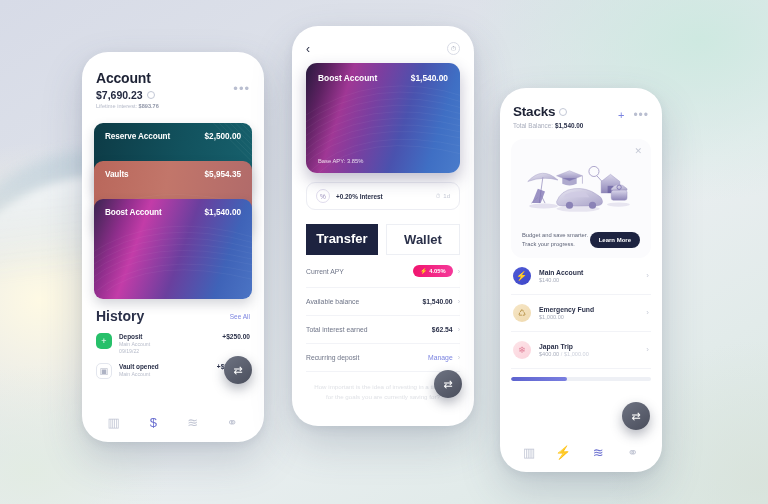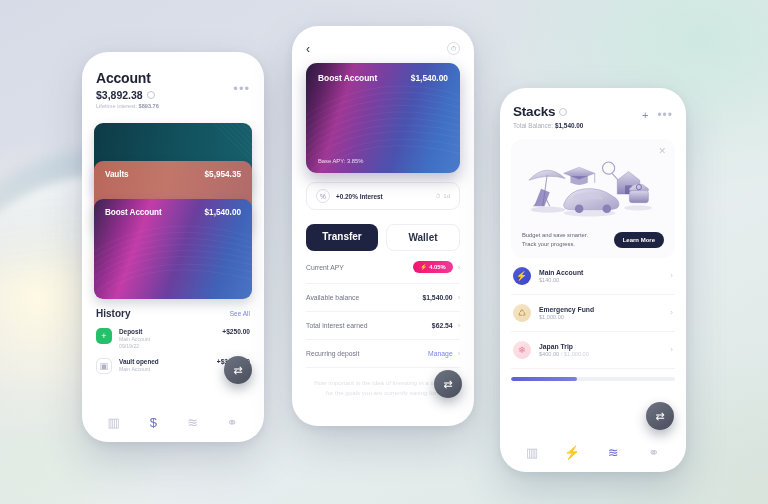--- a/index.html
+++ b/index.html
@@ -35,21 +35,21 @@
   
   .phone {
     position:absolute;
     background:#fff;
     border-radius:26px;
     overflow:hidden;
     box-shadow:0 18px 40px rgba(70,80,110,.22), 0 3px 10px rgba(70,80,110,.10);
   }
   #phone1 { left:82px; top:52px; width:182px; height:390px; }
   #phone2 { left:292px; top:26px; width:182px; height:400px; }
-  #phone3 { left:500px; top:88px; width:186px; height:384px; }
+  #phone3 { left:500px; top:88px; width:162px; height:384px; }
 
   .sheet { position:absolute; inset:0; display:flex; flex-direction:column; }
 
   
   .p1-head { padding:18px 14px 6px; }
   .p1-title { font-size:14px; font-weight:bold; color:#1d2235; letter-spacing:-.2px; }
   .p1-dots { position:absolute; right:14px; top:34px; color:#b9bed0; font-size:13px; letter-spacing:1px; line-height:6px; }
   .p1-amt-row { display:flex; align-items:center; gap:4px; margin-top:3px; }
   .p1-amt { font-size:10.5px; font-weight:bold; color:#242a41; }
   .p1-info { width:8px; height:8px; border:1px solid #c3c8d6; border-radius:50%; display:inline-block; }
@@ -66,21 +66,21 @@
   .card .row { display:flex; justify-content:space-between; padding:9px 11px 0; position:relative; z-index:3; }
   .card .nm { font-size:8.2px; font-weight:bold; letter-spacing:-.1px; }
   .card .vl { font-size:8.2px; font-weight:bold; }
   .c1 { top:0; background:linear-gradient(100deg,#0d3b46 0%,#12525e 55%,#17616d 100%); z-index:1; }
   .c2 { top:38px; background:linear-gradient(100deg,#b9675b 0%,#c2766a 45%,#b06a6a 100%); z-index:2; }
   .c3 { top:76px; height:100px; background:linear-gradient(110deg,#3a2550 0%,#8f2e8c 18%,#c33ca8 30%,#6a3f9e 55%,#3f63b8 80%,#4b74c4 100%); z-index:3; }
   .wave { position:absolute; inset:0; z-index:2; opacity:.35; }
 
   .hist { margin:10px 14px 0; }
   .hist-top { display:flex; justify-content:space-between; align-items:center; }
-  .hist-t { font-size:10px; font-weight:bold; color:#2a3049; }
+  .hist-t { font-size:14px; font-weight:bold; color:#2a3049; }
   .hist-a { font-size:6.5px; color:#7b84e0; }
   .hrow { display:flex; align-items:flex-start; gap:7px; margin-top:9px; position:relative; }
   .hicon { width:16px; height:16px; border-radius:5px; display:flex; align-items:center; justify-content:center; font-size:9px; color:#fff; flex:none; }
   .hicon.green { background:#27c06a; }
   .hicon.grey { background:#fff; border:1px solid #e3e6ee; color:#aeb3c4; }
   .hmeta { flex:1; }
   .hname { font-size:6.4px; color:#2b314a; font-weight:bold; }
   .hsub { font-size:5.2px; color:#b7bcca; margin-top:1px; }
   .hamt { font-size:6.6px; font-weight:bold; color:#2b314a; }
 
@@ -112,21 +112,21 @@
   .bc-nm { font-size:8.4px; font-weight:bold; }
   .bc-vl { font-size:8.4px; font-weight:bold; }
   .bc-apy { position:absolute; left:12px; bottom:9px; z-index:3; font-size:5.8px; color:rgba(255,255,255,.82); }
   .int-row { margin:9px 14px 0; display:flex; align-items:center; gap:6px;
     border:1px solid #ecedf3; border-radius:9px; padding:6px 9px; background:#fff; }
   .int-ic { width:14px; height:14px; border-radius:50%; border:1px solid #e0dced; display:flex; align-items:center; justify-content:center; font-size:6.5px; color:#9a8fbd; }
   .int-tx { font-size:6.4px; font-weight:bold; color:#2b314a; flex:1; }
   .int-rt { font-size:6px; color:#c3c7d4; display:flex; gap:3px; align-items:center; }
 
   .segs { display:flex; gap:8px; margin:14px 14px 0; }
-  .seg { flex:1; text-align:center; padding:7px 0; border-radius:8px; font-size:10px; font-weight:bold; }
+  .seg { flex:1; text-align:center; padding:7px 0; border-radius:0; font-size:13px; font-weight:bold; }
   .seg.on { background:#1d2340; color:#fff; }
   .seg.off { background:#fff; color:#2b314a; border:1px solid #edeff4; }
 
   .lrow { display:flex; align-items:center; justify-content:space-between; margin:0 14px; padding:10px 0; border-bottom:1px solid #f2f3f7; }
   .lrow:last-of-type { border-bottom:none; }
   .lk { font-size:6.8px; color:#6f7588; }
   .lv { font-size:6.8px; color:#2b314a; font-weight:bold; display:flex; align-items:center; gap:5px; }
   .lv .chev { color:#c8ccd8; font-size:7px; font-weight:normal; }
   .badge { background:linear-gradient(95deg,#f0146e,#f5399a); color:#fff; font-size:5.8px; font-weight:bold; padding:3px 7px; border-radius:20px; display:flex; align-items:center; gap:2px; }
   .mng { color:#7b84e0; font-weight:normal; }
@@ -175,21 +175,21 @@
   <div class="swoosh"></div>
   <div class="swoosh2"></div>
 </div>
 
 <div class="phone" id="phone1">
  <div class="sheet">
   <div class="p1-head">
     <div class="p1-title">Account</div>
     <div class="p1-dots">•••</div>
     <div class="p1-amt-row">
-      <span class="p1-amt">$3,892.38</span>
+      <span class="p1-amt">$7,690.23</span>
       <span class="p1-info"></span>
     </div>
     <div class="p1-sub">
       <span>Lifetime interest:</span>
       <b>$893.76</b>
     </div>
   </div>
 
   <div class="cards">
     <div class="card c1">
@@ -198,20 +198,24 @@
           <path d="M120 -10 L172 42"></path>
               <path d="M126 -10 L172 36"></path>
               <path d="M132 -10 L172 30"></path>
           <path d="M138 -10 L172 24"></path>
               <path d="M144 -10 L172 18"></path>
               <path d="M150 -10 L172 12"></path>
           <path d="M156 -10 L172 6"></path>
               <path d="M162 -10 L172 0"></path>
         </g>
       </svg>
+      <div class="row">
+        <span class="nm">Reserve Account</span>
+        <span class="vl">$2,500.00</span>
+      </div>
     </div>
     <div class="card c2">
       <svg class="wave" viewBox="0 0 172 72" preserveAspectRatio="none">
         <g stroke="rgba(255,255,255,.22)" fill="none" stroke-width=".6">
           <path d="M0 60 Q60 20 172 48"></path>
               <path d="M0 66 Q60 26 172 54"></path>
               <path d="M0 72 Q60 32 172 60"></path>
         </g>
       </svg>
       <div class="row">

